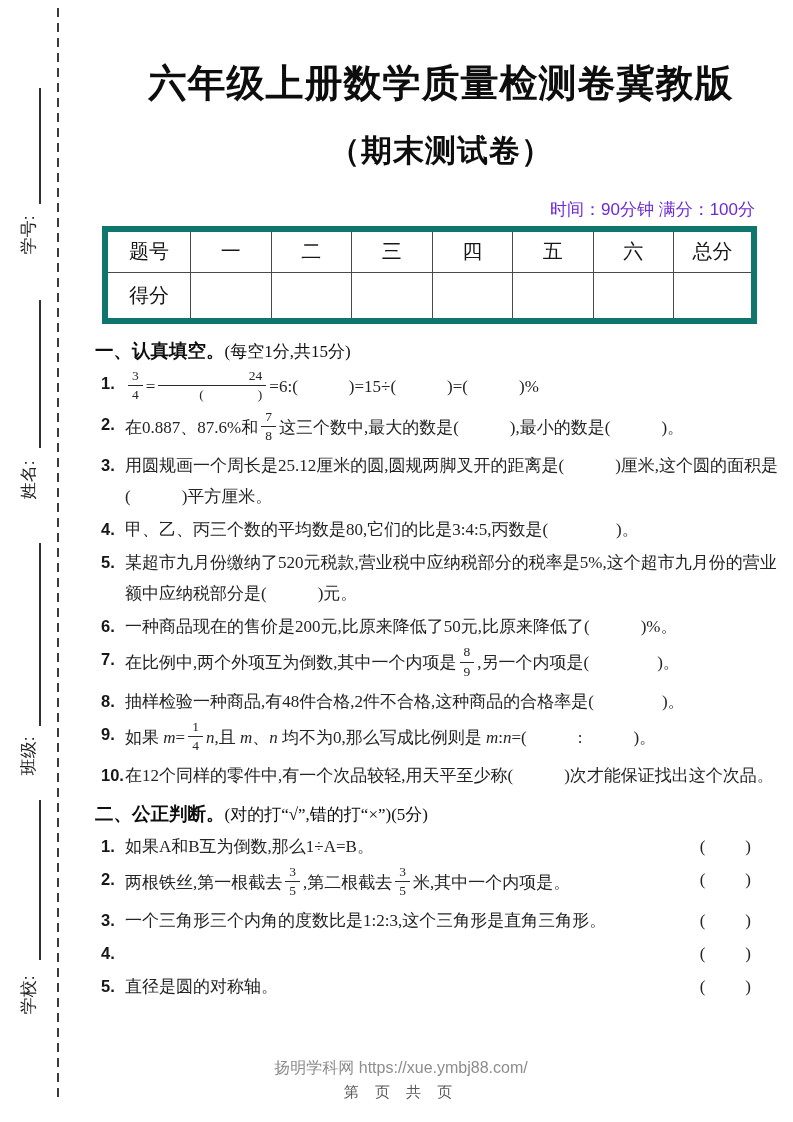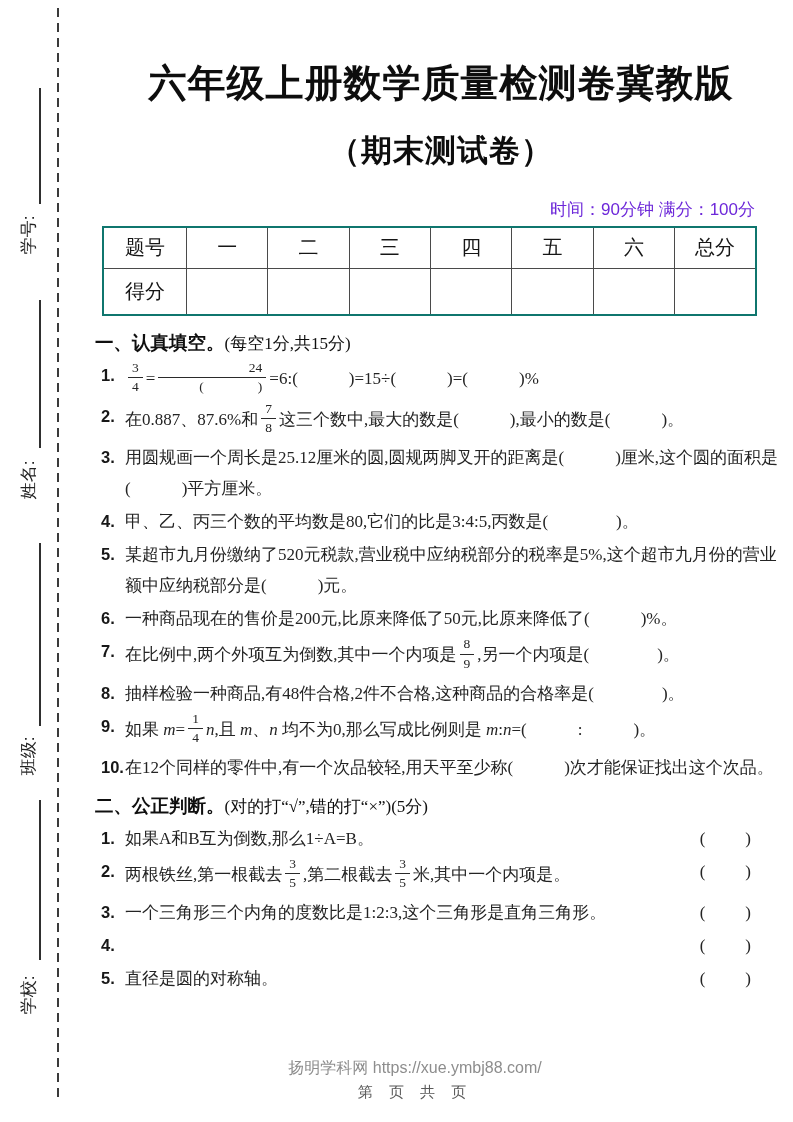--- a/index.html
+++ b/index.html
@@ -38,21 +38,21 @@
     font-size:17px;color:#6d28d9;padding:0 2px 5px 0;
   }
   table.score-table{
     border-collapse:collapse;width:100%;table-layout:fixed;
     font-family:"Liberation Sans", sans-serif;
   }
   table.score-table td{
     border:1px solid #4a4a4a;text-align:center;vertical-align:middle;
     font-size:20px;color:#161616;padding:0;
   }
-  table.score-table{border:2px solid #0f766e;}
+  table.score-table{border:6px solid #0f766e;}
   table.score-table tr:first-child td{height:40px;}
   table.score-table tr:last-child td{height:45px;}
   table.score-table td:first-child{width:82px;}
 
   .sections{margin:14px 0 0 0;}
   .sec-heading{
     font-family:"Liberation Sans", sans-serif;font-size:18.5px;color:#0f0f0f;
     margin:10px 0 4px 0;line-height:1.4;
   }
   .sec-heading .bold{font-weight:700;}
@@ -72,21 +72,21 @@
 
   .frac{
     display:inline-block;vertical-align:middle;text-align:center;
     font-size:13.5px;line-height:1.2;margin:2px 3px;position:relative;top:-2px;
   }
   .frac .num{display:block;border-bottom:1.5px solid #2a2a2a;padding:0 4px 1px;}
   .frac .den{display:block;padding:1px 4px 0;}
   .frac.wide .num,.frac.wide .den{min-width:100px;text-align:right;}
 
   
-  .footer{position:absolute;left:95px;top:1058px;width:640px;text-align:center;
+  .footer{position:absolute;left:81px;top:1058px;width:640px;text-align:center;
     font-family:"Liberation Sans", sans-serif;}
   .footer .site{font-size:16px;color:#8d8d8d;}
   .footer .pagenums{font-size:15px;color:#5a5a5a;letter-spacing:6px;margin-top:4px;}
 </style>
 </head>
 <body>
 
 <div class="page">
 
   <aside class="margin-strip">

